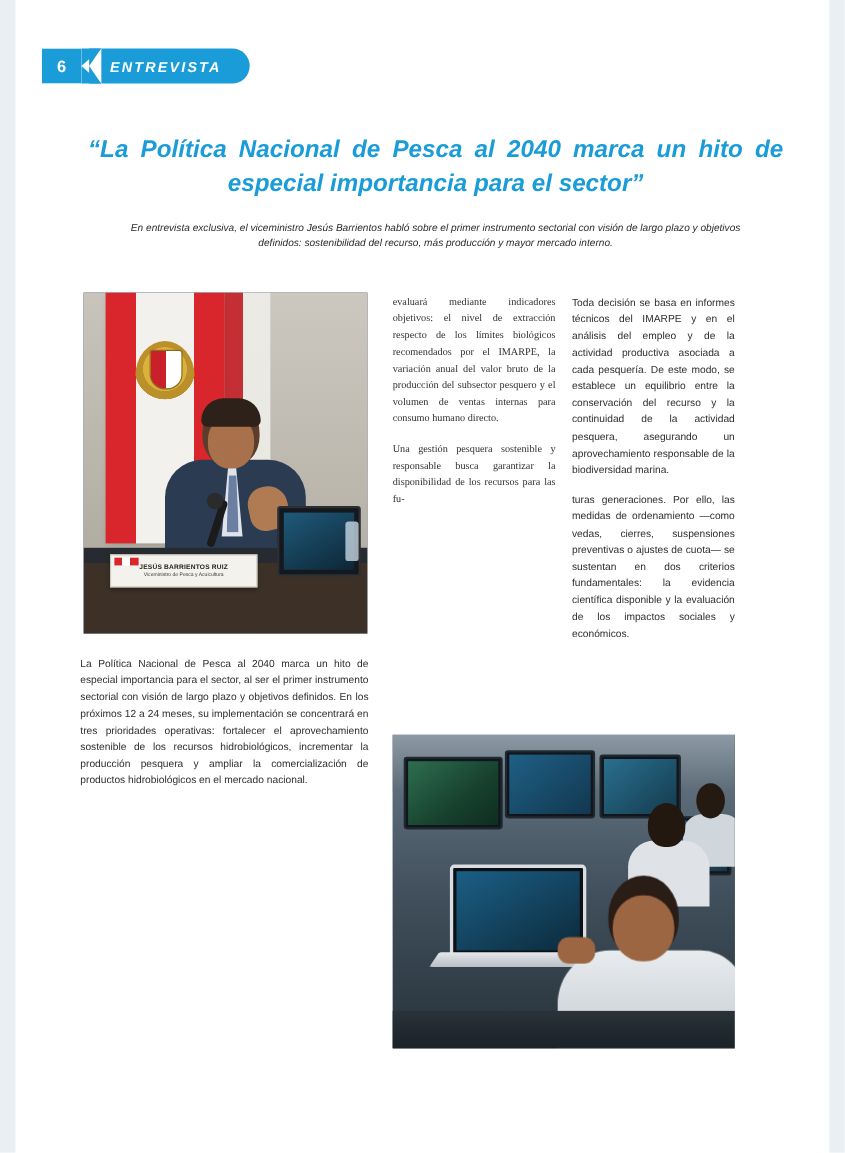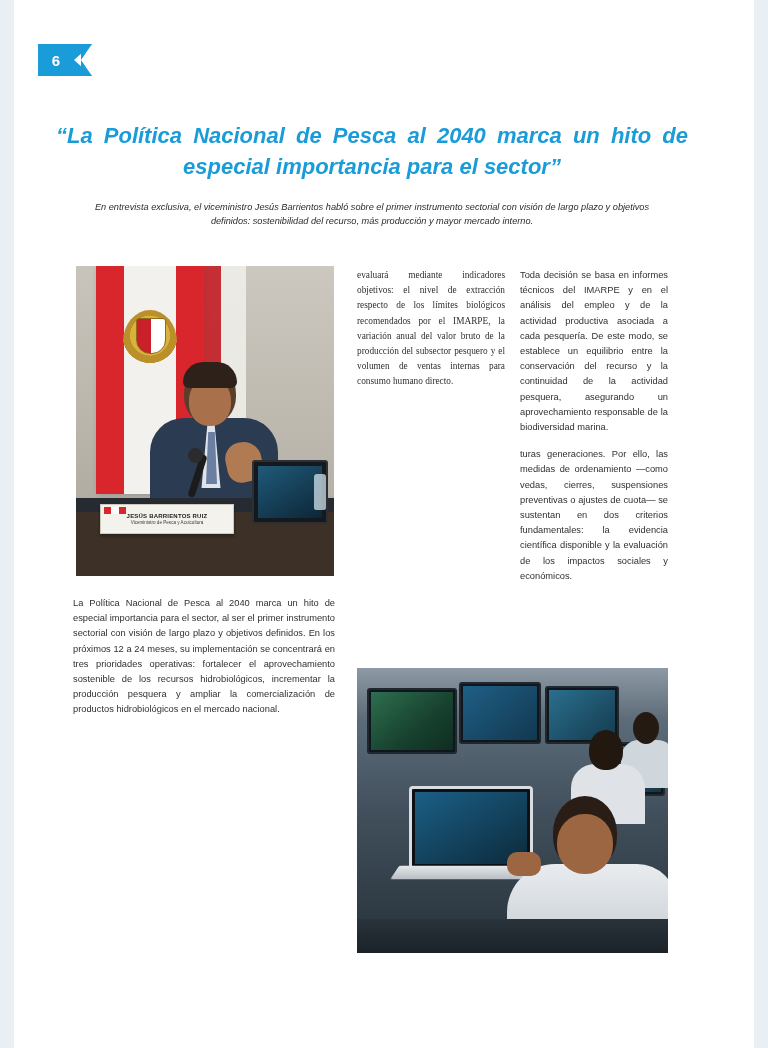--- a/index.html
+++ b/index.html
@@ -90,21 +90,21 @@
     font-weight: bold;
     font-style: italic;
     letter-spacing: 2px;
     border-top-right-radius: 16px;
     border-bottom-right-radius: 16px;
   }
 
   
   .title-block {
     position: absolute;
-    left: 56px;
+    left: 80px;
     top: 120px;
     width: 632px;
     text-align: center;
   }
   .article-title {
     color: #1a9cd8;
     font-size: 22px;
     font-weight: bold;
     font-style: italic;
     line-height: 31px;
@@ -418,20 +418,21 @@
 </head>
 <body>
 
 <div class="page">
   <div class="edge-left"></div>
   <div class="edge-right"></div>
 
   <div class="header-banner">
     <div class="page-num-box">6</div>
     <div class="banner-arrow"></div>
+    <div class="banner-label">ENTREVISTA</div>
   </div>
 
   <div class="title-block">
     <h1 class="article-title">“La Política Nacional de Pesca al 2040 marca un hito de especial importancia para el sector”</h1>
     <div class="article-standfirst">En entrevista exclusiva, el viceministro Jesús Barrientos habló sobre el primer instrumento sectorial con visión de largo plazo y objetivos definidos: sostenibilidad del recurso, más producción y mayor mercado interno.</div>
   </div>
 
   <div class="photo photo-interview">
     <div class="p1-bg"></div>
     <div class="p1-flag"></div>
@@ -489,20 +490,21 @@
     <div class="p2-hand"></div>
     <div class="p2-desk"></div>
   </div>
 
   <div class="col col-1">
     <p>La Política Nacional de Pesca al 2040 marca un hito de especial importancia para el sector, al ser el primer instrumento sectorial con visión de largo plazo y objetivos definidos. En los próximos 12 a 24 meses, su implementación se concentrará en tres prioridades operativas: fortalecer el aprovechamiento sostenible de los recursos hidrobiológicos, incrementar la producción pesquera y ampliar la comercialización de productos hidrobiológicos en el mercado nacional.</p>
   </div>
 
   <div class="col col-2">
     <p>evaluará mediante indicadores objetivos: el nivel de extracción respecto de los límites biológicos recomendados por el IMARPE, la variación anual del valor bruto de la producción del subsector pesquero y el volumen de ventas internas para consumo humano directo.</p>
+    <p>Una gestión pesquera sostenible y responsable busca garantizar la disponibilidad de los recursos para las fu-</p>
   </div>
 
   <div class="col col-3">
     <p>Toda decisión se basa en informes técnicos del IMARPE y en el análisis del empleo y de la actividad productiva asociada a cada pesquería. De este modo, se establece un equilibrio entre la conservación del recurso y la continuidad de la actividad pesquera, asegurando un aprovechamiento responsable de la biodiversidad marina.</p>
     <p>turas generaciones. Por ello, las medidas de ordenamiento —como vedas, cierres, suspensiones preventivas o ajustes de cuota— se sustentan en dos criterios fundamentales: la evidencia científica disponible y la evaluación de los impactos sociales y económicos.</p>
   </div>
 
 </div>
 
 </body></html>

